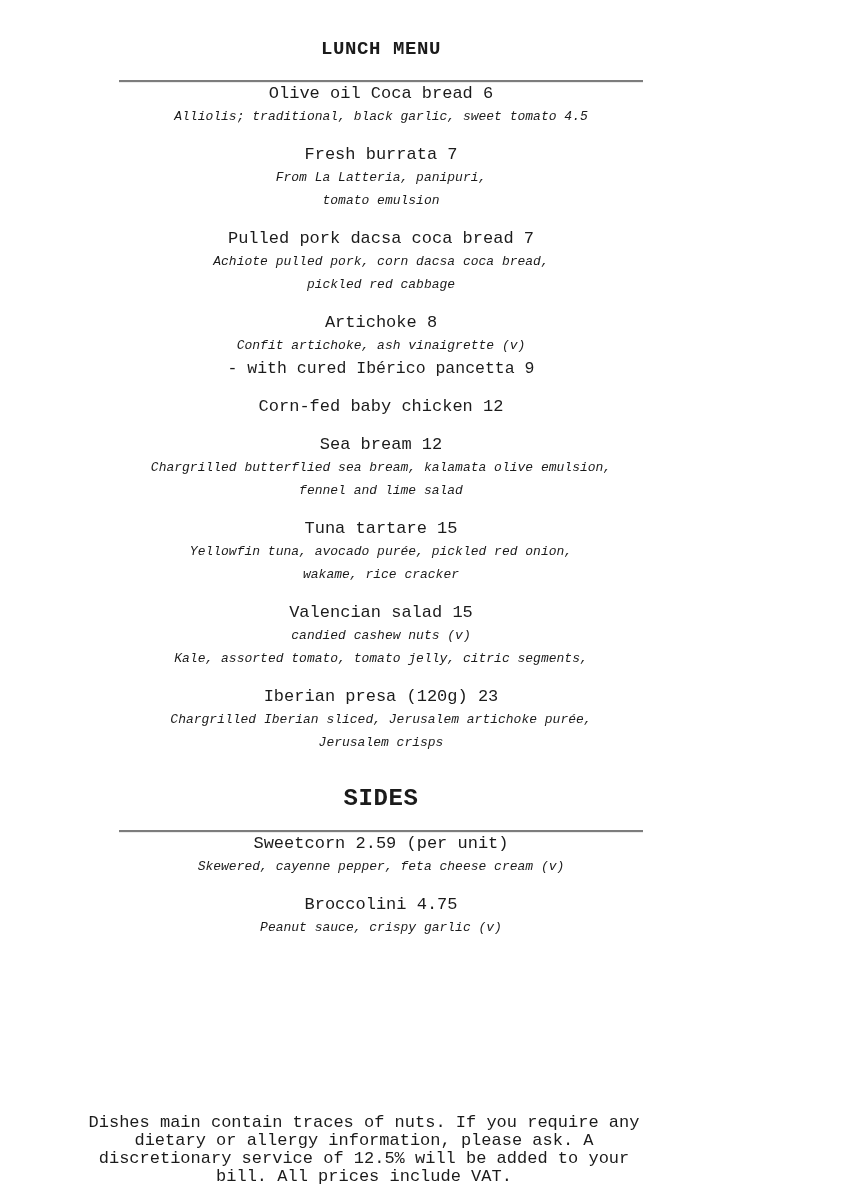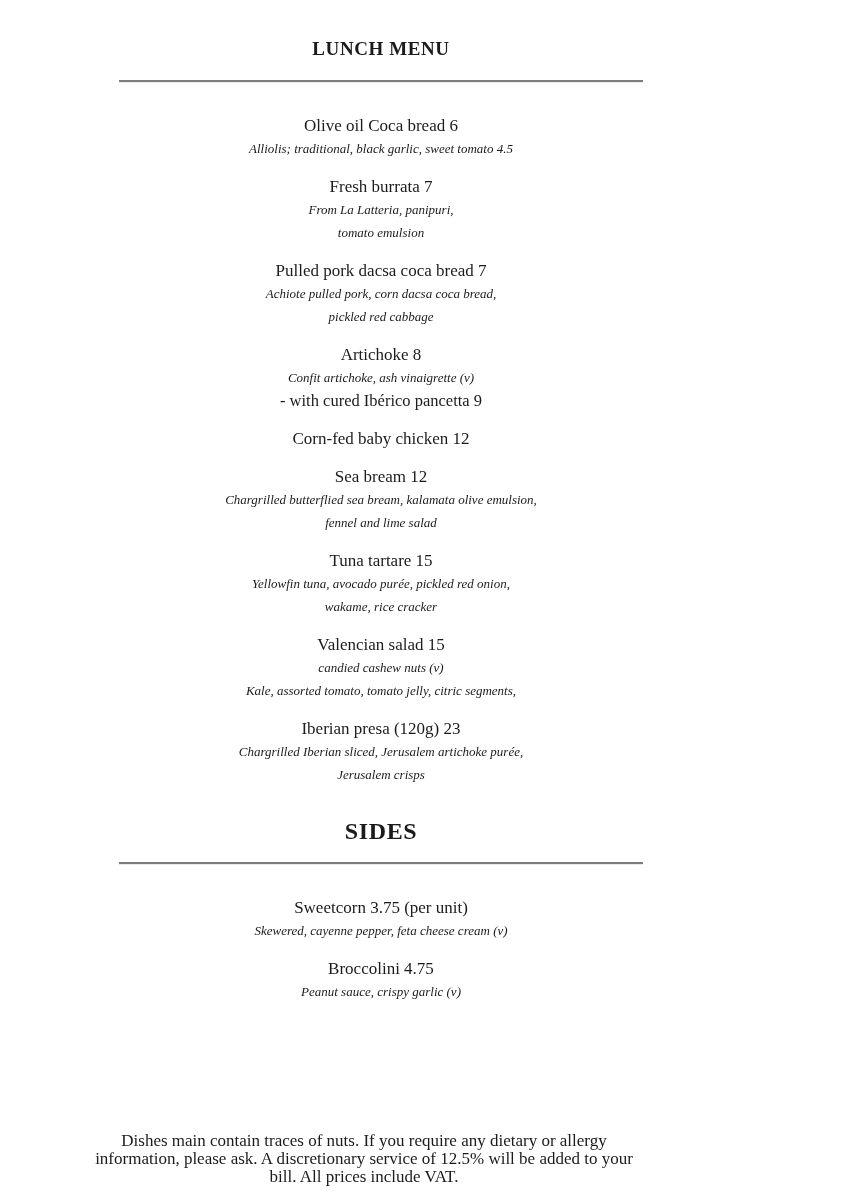--- a/index.html
+++ b/index.html
@@ -5,21 +5,21 @@
   html, body {
     margin: 0;
     padding: 0;
     background: #ffffff;
   }
   .page {
     position: relative;
     width: 728px;
     height: 1200px;
     background: #ffffff;
-    font-family: Liberation Serif, serif;
+    font-family: Liberation Mono, monospace;
     color: #1b1b1b;
     overflow: hidden;
     box-sizing: border-box;
     padding-left: 34px;
   }
   .menu-title {
     margin: 0;
     padding-top: 38px;
     text-align: center;
     font-size: 19px;
@@ -28,21 +28,20 @@
     line-height: 22px;
   }
   .rule {
     border: 0;
     border-top: 2px solid #7d7d7d;
     box-shadow: 0 1px 0 rgba(0,0,0,0.08);
     margin: 20px 85px 0 85px;
     height: 0;
   }
   .items {
-    margin-top: 32px;
     text-align: center;
   }
   .menu-item {
     margin: 0 0 15px 0;
   }
   .item-name {
     font-size: 17px;
     line-height: 23px;
     font-style: normal;
   }
@@ -128,21 +127,21 @@
         <div class="item-desc">Jerusalem crisps</div>
       </div>
     </div>
 
   <h2 class="section-heading">SIDES</h2>
 
   <hr class="rule">
 
   <div class="items">
       <div class="menu-item">
-        <div class="item-name">Sweetcorn 3.75 (per unit)</div>
+        <div class="item-name">Sweetcorn 2.59 (per unit)</div>
         <div class="item-desc">Skewered, cayenne pepper, feta cheese cream (v)</div>
       </div>
       <div class="menu-item">
         <div class="item-name">Broccolini 4.75</div>
         <div class="item-desc">Peanut sauce, crispy garlic (v)</div>
       </div>
     </div>
 
   <footer class="footer">
     <span>Dishes main contain traces of nuts. If you require any dietary or allergy information, please ask.  A discretionary service of 12.5% will be added to your bill. All prices include VAT.</span>

